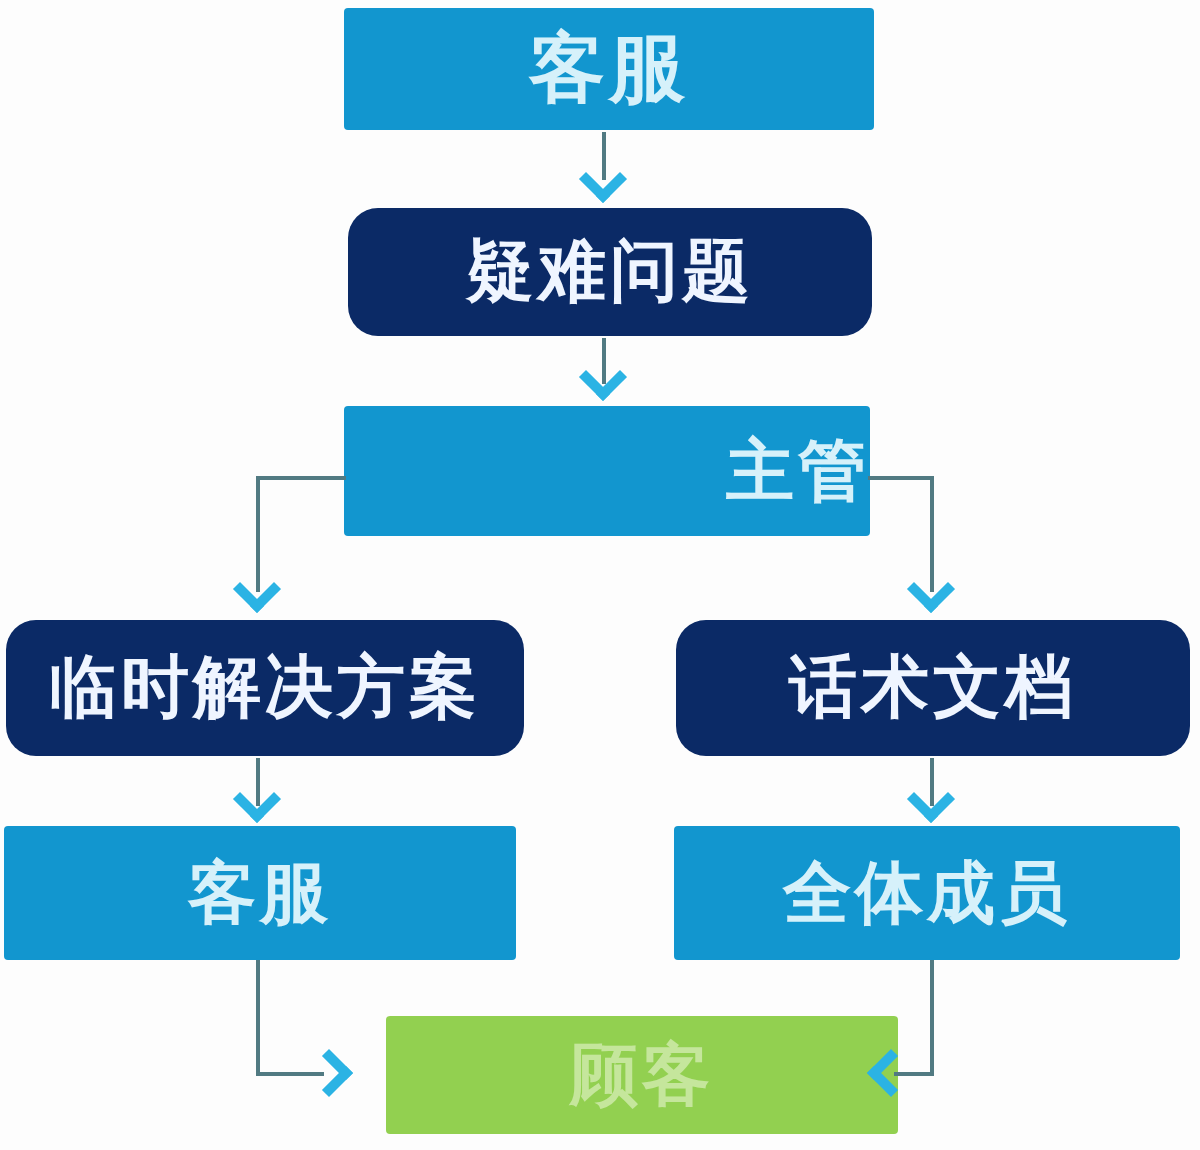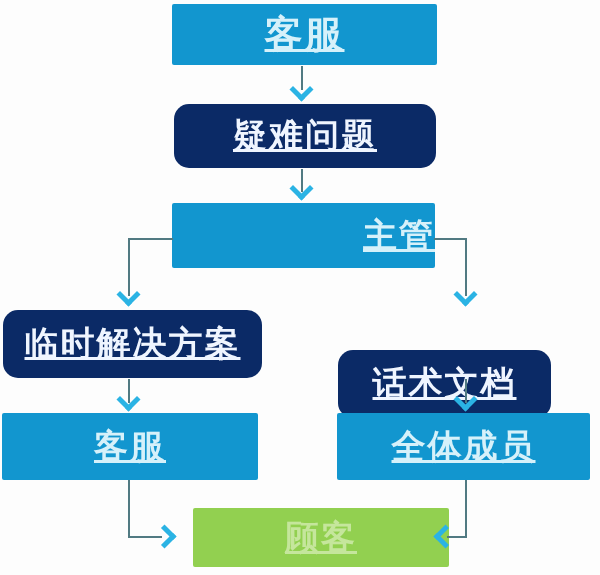--- a/index.html
+++ b/index.html
@@ -16,21 +16,20 @@
   }
   .node {
     position: absolute;
     display: flex;
     align-items: center;
     justify-content: center;
     font-weight: bold;
     font-size: 34px;
     letter-spacing: 2px;
     box-sizing: border-box;
-    text-decoration: underline;
   }
   .node.blue  { background: var(--light-blue, #1296CF); color: var(--text-on-blue, #D6F1FA); border-radius: 2px; }
   .node.navy  { background: var(--dark-navy, #0B2A66); color: var(--text-on-navy, #EFF5FF); border-radius: 15px; }
   .node.green { background: var(--green, #92D050);     color: var(--text-on-green, #C5E69C); border-radius: 2px; margin-left: 16px; }
   .node.big   { font-size: 38px; }
   .line {
     position: absolute;
     background: var(--line, #517A82);
   }
   .arrowhead {
@@ -57,21 +56,21 @@
   </div>
 
   <div class="node blue" style="left:172px; top:203px; width:263px; height:65px;justify-content:flex-end;">
     <span>主管</span>
   </div>
 
   <div class="node navy" style="left:3px; top:310px; width:259px; height:68px;">
     <span>临时解决方案</span>
   </div>
 
-  <div class="node navy" style="left:338px; top:310px; width:213px; height:68px;margin-top:40px;">
+  <div class="node navy" style="left:338px; top:310px; width:257px; height:68px;">
     <span>话术文档</span>
   </div>
 
   <div class="node blue" style="left:2px; top:413px; width:256px; height:67px;">
     <span>客服</span>
   </div>
 
   <div class="node blue" style="left:337px; top:413px; width:253px; height:67px;text-align:right;">
     <span>全体成员</span>
   </div>

